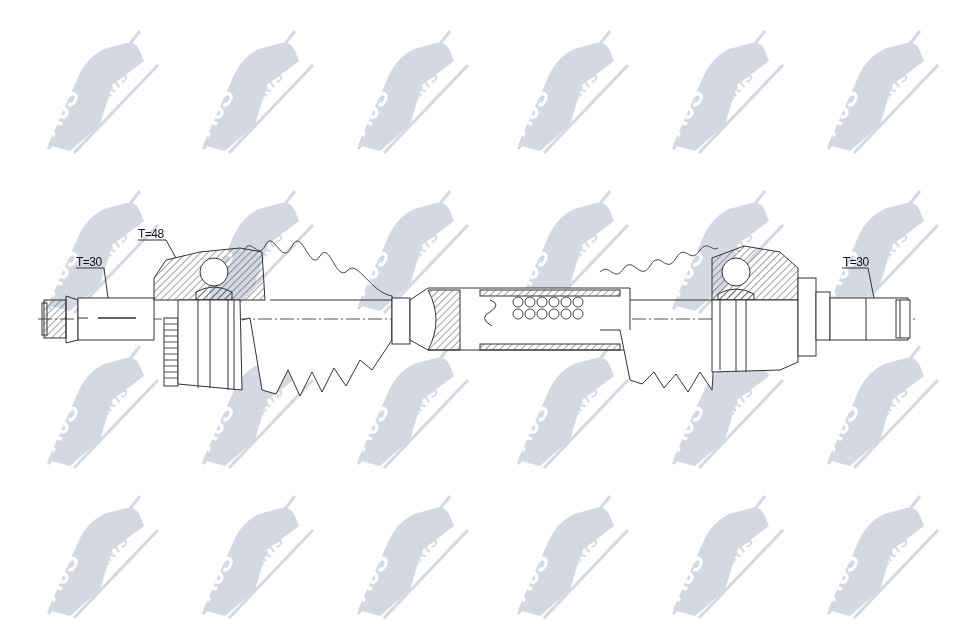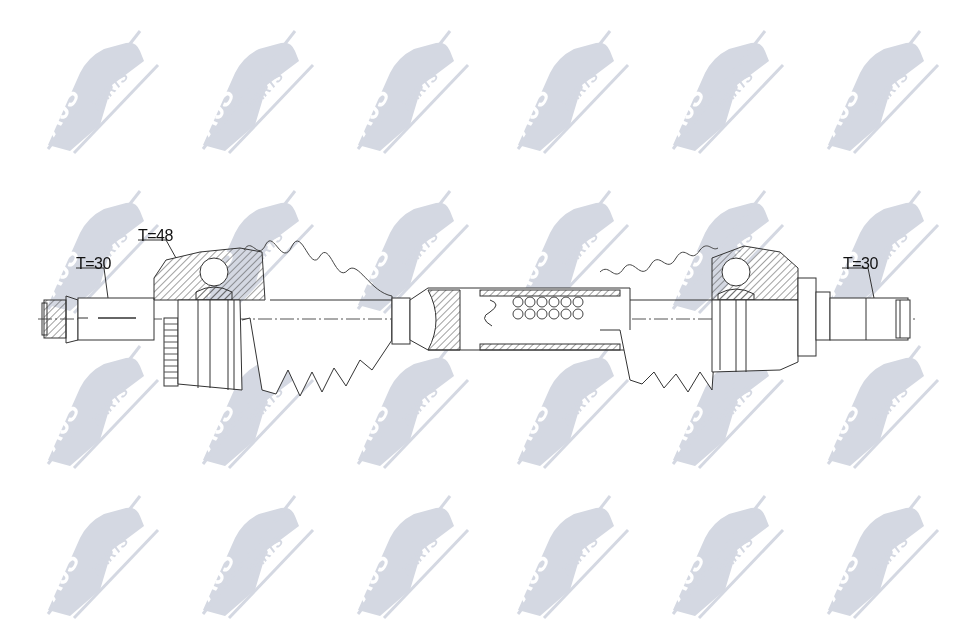--- a/index.html
+++ b/index.html
@@ -1,20 +1,20 @@
 <!DOCTYPE html>
 <html><head>
 <meta charset="utf-8">
 <style>
   html, body { margin:0; padding:0; background:#ffffff; }
   body { width:960px; height:640px; position:relative; overflow:hidden; font-family:"Liberation Sans", sans-serif; }
   #wm-layer { position:absolute; left:0; top:0; width:960px; height:640px; }
   .wm { position:absolute; width:130px; height:130px; }
   #drawing { position:absolute; left:0; top:0; }
-  .dim-label { position:absolute; font-family:"Liberation Sans", sans-serif; font-size:16px; color:#111; letter-spacing:-0.5px; }
+  .dim-label { position:absolute; font-family:"Liberation Sans", sans-serif; font-size:12px; color:#111; letter-spacing:-0.5px; }
 </style>
 </head>
 <body>
 
 <div id="wm-layer">
     <div class="wm" style="left: 40px; top: 25px;"><svg width="130" height="130" viewBox="0 0 130 130">
         <path d="M8,120 L40,48 Q48,32 64,24 L86,18 Q96,16 100,26 L104,36 L72,60 L60,100 L30,126 Z" fill="#d4d8e2"></path>
         <line x1="8" y1="124" x2="100" y2="6" stroke="#d4d8e2" stroke-width="3"></line>
         <line x1="34" y1="128" x2="118" y2="40" stroke="#d4d8e2" stroke-width="3"></line>
         <text x="14" y="112" transform="rotate(-58 14 112)" font-family="Liberation Sans, sans-serif" font-weight="bold" font-style="italic" font-size="26" fill="#ffffff">AJS</text>

